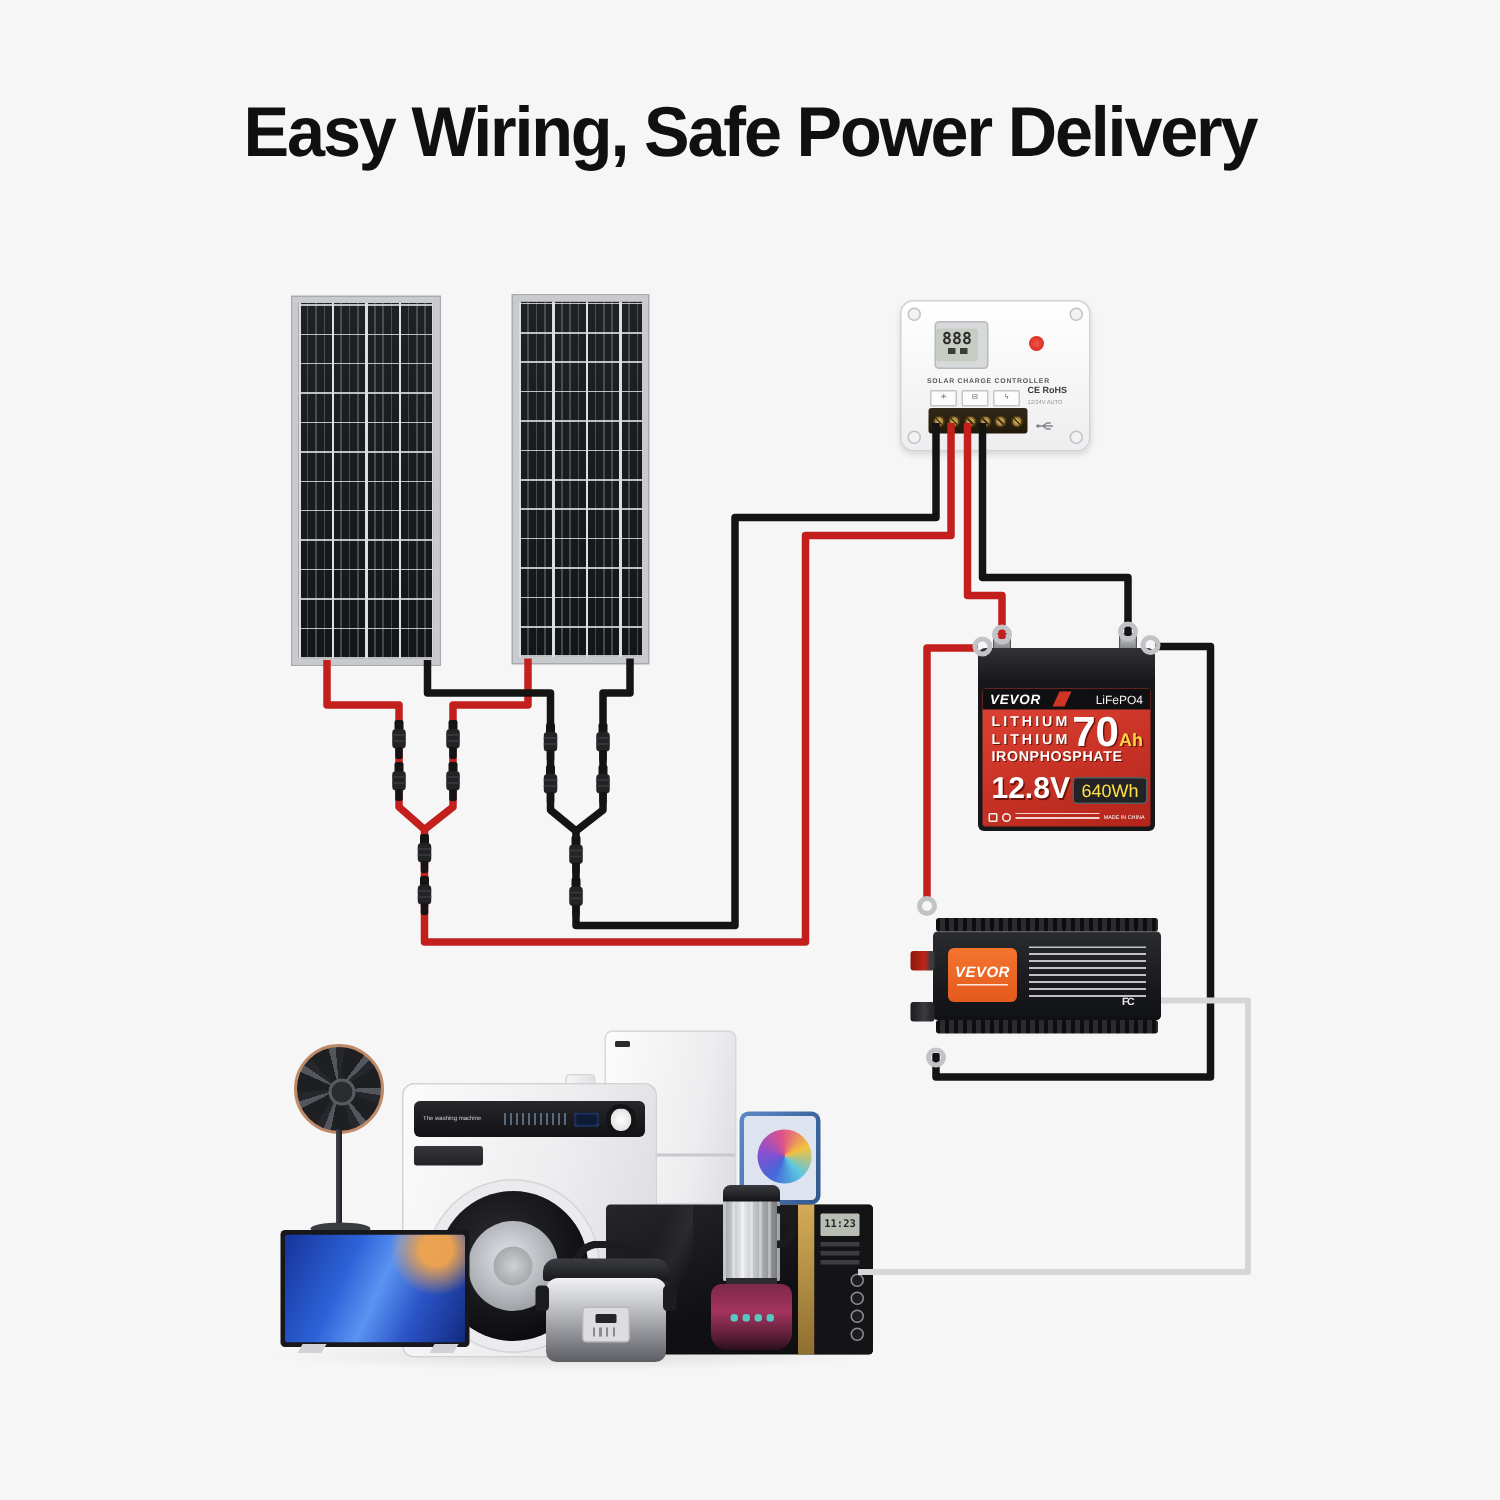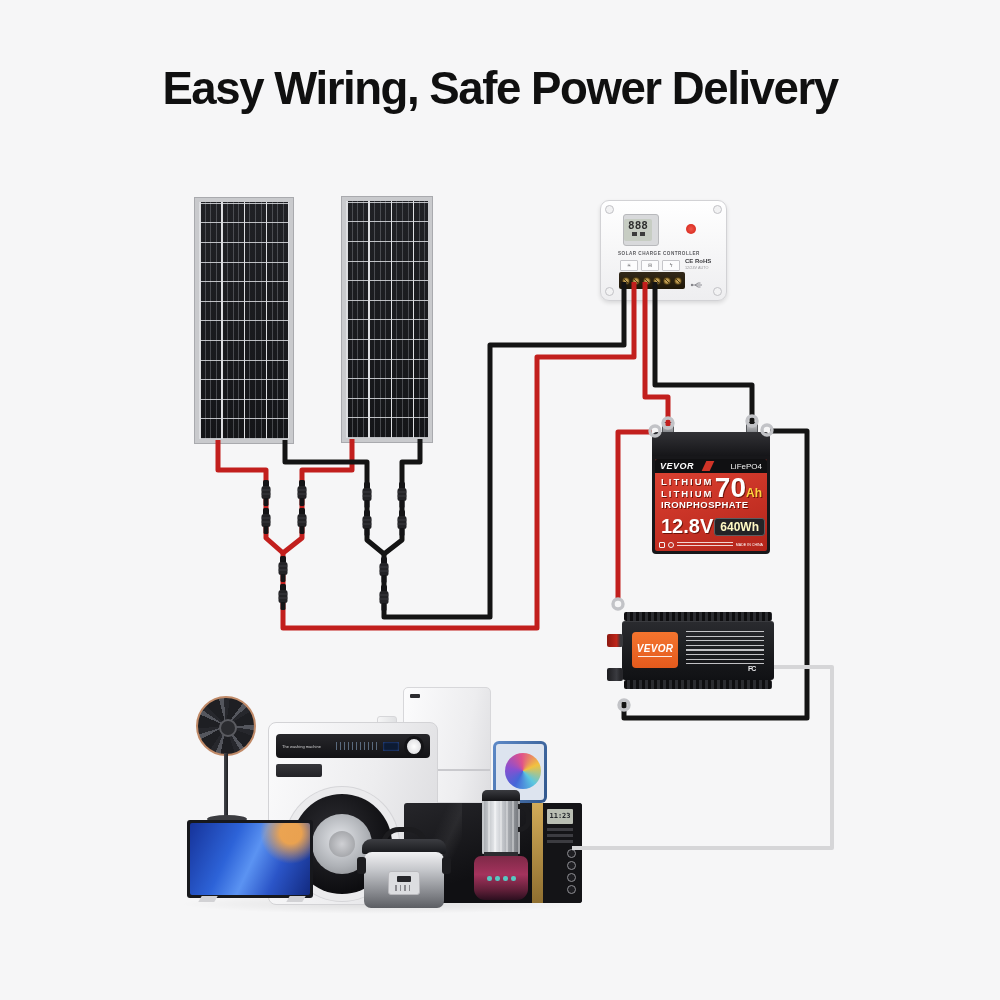--- a/index.html
+++ b/index.html
@@ -61,22 +61,22 @@
   #bat-chem{margin-left:auto;font-size:8px;color:#f2f2f2;}
   .bat-line{margin-left:6px;font-weight:bold;color:#fff;text-shadow:.8px .8px 0 #6e1208;line-height:11.5px;}
   #bat-l1{font-size:9.5px;letter-spacing:2px;margin-top:3px;}
   #bat-l2{font-size:9.5px;letter-spacing:2px;}
   #bat-l3{font-size:9.5px;letter-spacing:.4px;}
   #bat-cap{position:absolute;right:5px;top:17px;color:#fff;text-shadow:1px 1px 0 #6e1208;display:flex;align-items:flex-end;}
   #bat-cap-num{font-size:28px;font-weight:bold;line-height:24px;}
   #bat-cap-unit{font-size:12px;font-weight:bold;color:#ffd23f;line-height:14px;}
   #bat-row{position:absolute;left:6px;top:56px;width:104px;display:flex;align-items:center;justify-content:space-between;}
   #bat-volt{font-size:20px;font-weight:bold;color:#fff;text-shadow:1px 1px 0 #6e1208;}
-  #bat-energy{background:#232326;border:1px solid #5c5c60;border-radius:3px;color:#fef9c3;
-    font-size:12px;font-weight:bold;padding:0 5px;line-height:16px;}
+  #bat-energy{background:#232326;border:1px solid #5c5c60;border-radius:3px;color:#fde047;
+    font-size:12px;font-weight:normal;padding:0 5px;line-height:16px;}
   #bat-footer{position:absolute;left:4px;bottom:3px;width:104px;display:flex;align-items:center;gap:3px;}
   .bat-mini{width:4px;height:4px;border:0.8px solid #f2f2f2;border-radius:1px;}
   #bat-footlines{flex:1;height:6px;background:repeating-linear-gradient(180deg,rgba(255,255,255,.8) 0 1px,transparent 1px 3px);}
   #bat-origin{font-size:3.6px;color:#fff;white-space:nowrap;}
 
   
   #inverter{left:622px;top:612px;width:152px;height:77px;z-index:3;}
   .inv-fin{left:2px;width:148px;height:9px;background:repeating-linear-gradient(90deg,#0e0e10 0 3px,#2b2c30 3px 6px);border-radius:2px;}
   #inv-mid{left:0;top:9px;width:152px;height:59px;background:linear-gradient(180deg,#2a2b2f,#17181b 70%,#101114);
     border-radius:3px;box-shadow:inset 0 1px 0 rgba(255,255,255,.08);}

